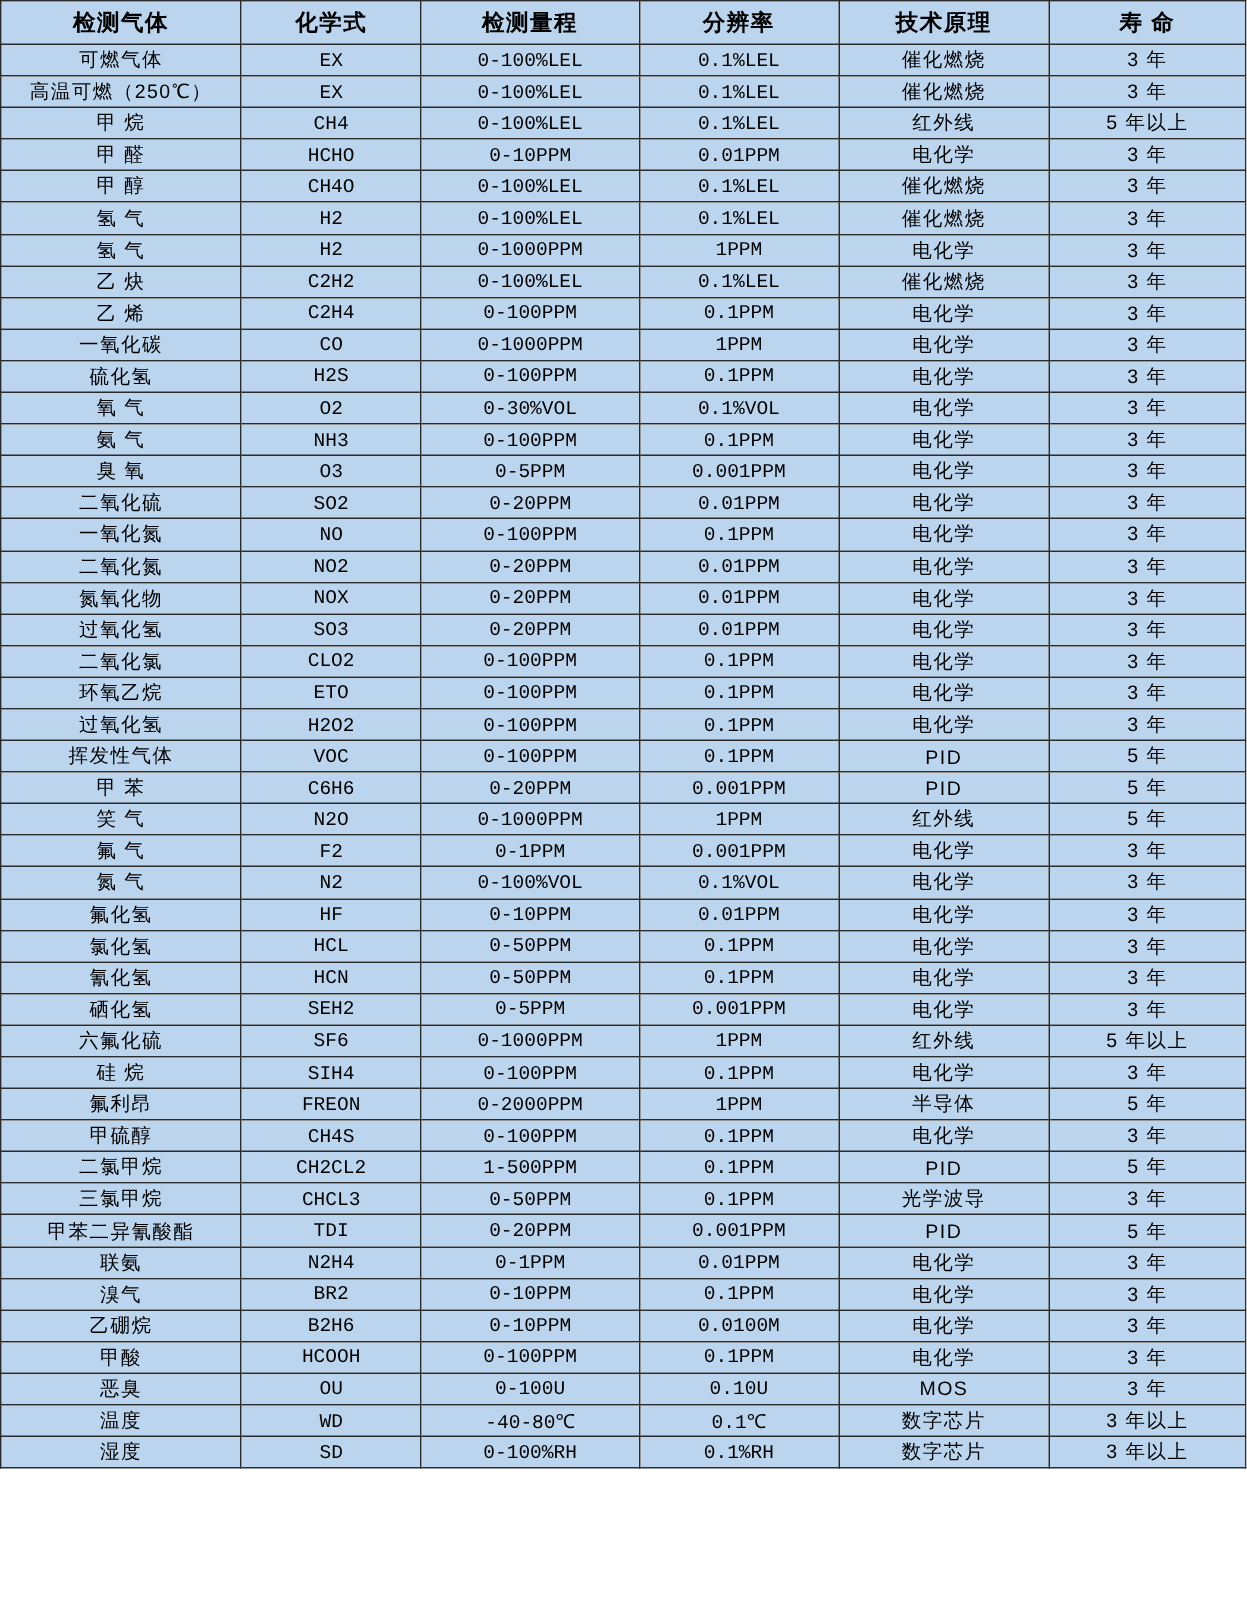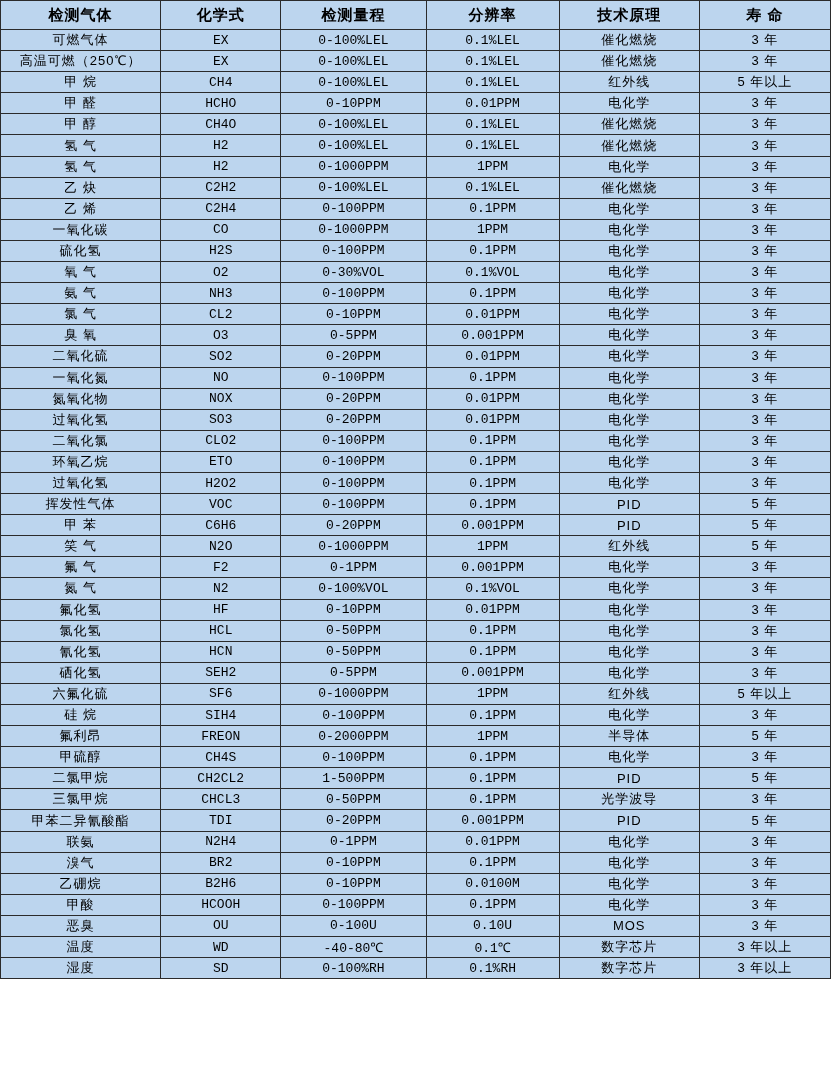--- a/index.html
+++ b/index.html
@@ -179,48 +179,48 @@
       </tr>
       <tr>
         <td class="c-name">氨 气</td>
         <td class="c-formula">NH3</td>
         <td class="c-range">0-100PPM</td>
         <td class="c-res">0.1PPM</td>
         <td class="c-principle">电化学</td>
         <td class="c-life">3 年</td>
       </tr>
       <tr>
-        <td class="c-name">氯 气</td>
-        <td class="c-formula">CL2</td>
-        <td class="c-range">0-10PPM</td>
-        <td class="c-res">0.01PPM</td>
-        <td class="c-principle">电化学</td>
-        <td class="c-life">3 年</td>
-      </tr>
-      <tr>
         <td class="c-name">臭 氧</td>
         <td class="c-formula">O3</td>
         <td class="c-range">0-5PPM</td>
         <td class="c-res">0.001PPM</td>
         <td class="c-principle">电化学</td>
         <td class="c-life">3 年</td>
       </tr>
       <tr>
         <td class="c-name">二氧化硫</td>
         <td class="c-formula">SO2</td>
         <td class="c-range">0-20PPM</td>
         <td class="c-res">0.01PPM</td>
         <td class="c-principle">电化学</td>
         <td class="c-life">3 年</td>
       </tr>
       <tr>
         <td class="c-name">一氧化氮</td>
         <td class="c-formula">NO</td>
         <td class="c-range">0-100PPM</td>
         <td class="c-res">0.1PPM</td>
+        <td class="c-principle">电化学</td>
+        <td class="c-life">3 年</td>
+      </tr>
+      <tr>
+        <td class="c-name">二氧化氮</td>
+        <td class="c-formula">NO2</td>
+        <td class="c-range">0-20PPM</td>
+        <td class="c-res">0.01PPM</td>
         <td class="c-principle">电化学</td>
         <td class="c-life">3 年</td>
       </tr>
       <tr>
         <td class="c-name">氮氧化物</td>
         <td class="c-formula">NOX</td>
         <td class="c-range">0-20PPM</td>
         <td class="c-res">0.01PPM</td>
         <td class="c-principle">电化学</td>
         <td class="c-life">3 年</td>

